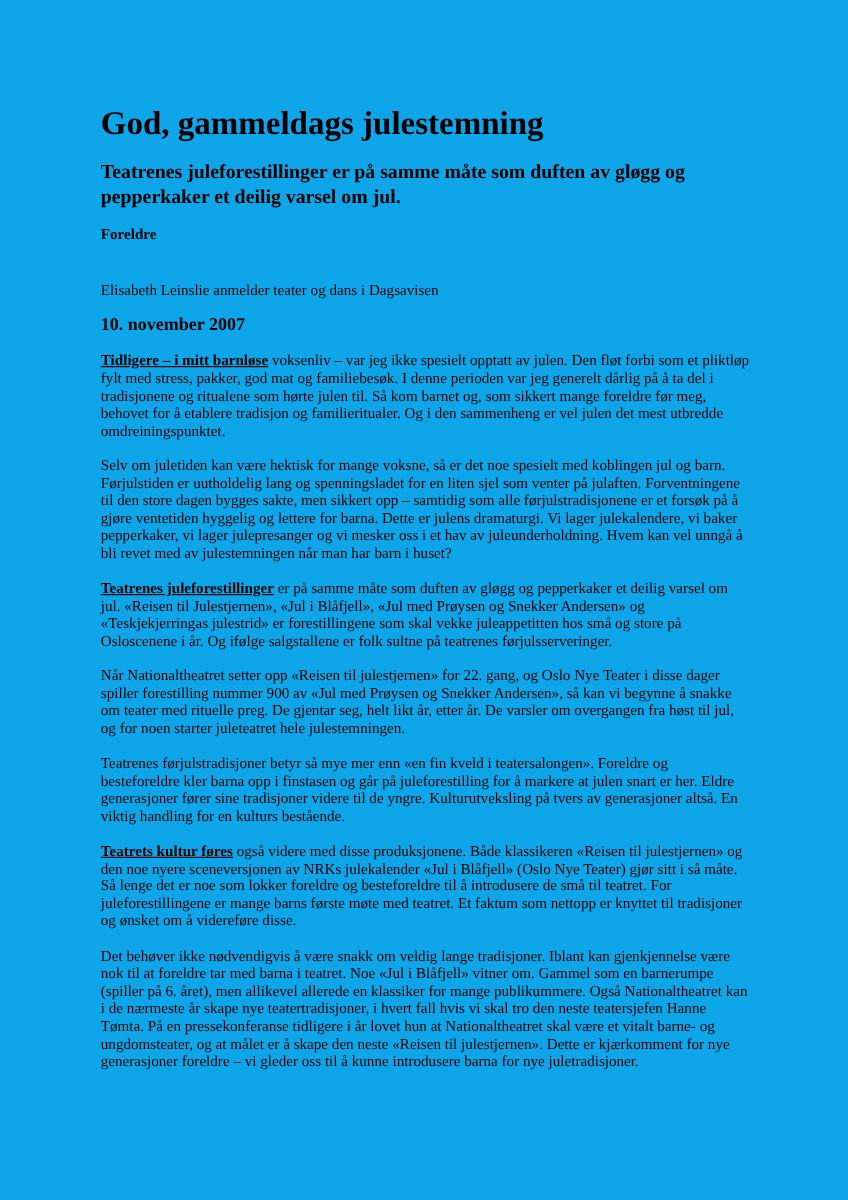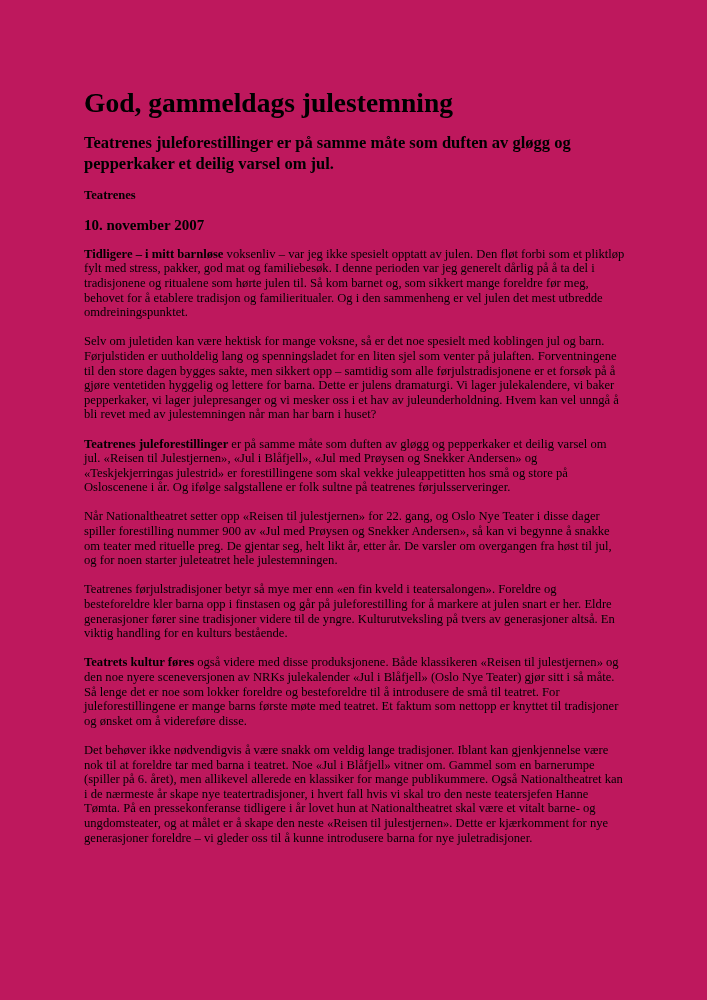--- a/index.html
+++ b/index.html
@@ -12,21 +12,21 @@
     height: 1000px;
     overflow: hidden;
     font-family: "Liberation Serif", "DejaVu Serif", serif;
     color: #000000;
     -webkit-font-smoothing: antialiased;
   }
   .page {
     position: relative;
     width: 707px;
     height: 1000px;
-    background: #be185d;
+    background: #0ea5e9;
   }
   .content {
     position: absolute;
     top: 0;
     left: 84px;
     width: 541px;
   }
   h1.title {
     margin: 87px 0 0 0;
     font-size: 27.5px;
@@ -57,36 +57,38 @@
     line-height: 14.6px;
     font-weight: bold;
   }
   .body-text p {
     margin: 14.6px 0 0 0;
     font-size: 12.6px;
     line-height: 14.6px;
   }
   .body-text p b {
     font-weight: bold;
+    text-decoration: underline;
   }
 </style>
 </head>
 <body>
 
 <div class="page">
   <article class="content">
 
     <h1 class="title">God, gammeldags julestemning</h1>
 
     <div class="lead">Teatrenes juleforestillinger er på samme måte som duften av gløgg og pepperkaker et deilig varsel om jul.</div>
 
     <div class="kicker">
-      <div>Teatrenes</div>
+      <div>Foreldre</div>
     </div>
 
+    <div class="author-note">Elisabeth Leinslie anmelder teater og dans i Dagsavisen</div>
 
     <div class="date">10. november 2007</div>
 
     <div class="body-text">
       <p><b>Tidligere – i mitt barnløse</b><span> voksenliv – var jeg ikke spesielt opptatt av julen. Den fløt forbi som et pliktløp fylt med stress, pakker, god mat og familiebesøk. I denne perioden var jeg generelt dårlig på å ta del i tradisjonene og ritualene som hørte julen til. Så kom barnet og, som sikkert mange foreldre før meg, behovet for å etablere tradisjon og familieritualer. Og i den sammenheng er vel julen det mest utbredde omdreiningspunktet.</span></p>
       <p><b></b><span>Selv om juletiden kan være hektisk for mange voksne, så er det noe spesielt med koblingen jul og barn. Førjulstiden er uutholdelig lang og spenningsladet for en liten sjel som venter på julaften. Forventningene til den store dagen bygges sakte, men sikkert opp – samtidig som alle førjulstradisjonene er et forsøk på å gjøre ventetiden hyggelig og lettere for barna. Dette er julens dramaturgi. Vi lager julekalendere, vi baker pepperkaker, vi lager julepresanger og vi mesker oss i et hav av juleunderholdning. Hvem kan vel unngå å bli revet med av julestemningen når man har barn i huset?</span></p>
       <p><b>Teatrenes juleforestillinger</b><span> er på samme måte som duften av gløgg og pepperkaker et deilig varsel om jul. «Reisen til Julestjernen», «Jul i Blåfjell», «Jul med Prøysen og Snekker Andersen» og «Teskjekjerringas julestrid» er forestillingene som skal vekke juleappetitten hos små og store på Osloscenene i år. Og ifølge salgstallene er folk sultne på teatrenes førjulsserveringer.</span></p>
       <p><b></b><span>Når Nationaltheatret setter opp «Reisen til julestjernen» for 22. gang, og Oslo Nye Teater i disse dager spiller forestilling nummer 900 av «Jul med Prøysen og Snekker Andersen», så kan vi begynne å snakke om teater med rituelle preg. De gjentar seg, helt likt år, etter år. De varsler om overgangen fra høst til jul, og for noen starter juleteatret hele julestemningen.</span></p>
       <p><b></b><span>Teatrenes førjulstradisjoner betyr så mye mer enn «en fin kveld i teatersalongen». Foreldre og besteforeldre kler barna opp i finstasen og går på juleforestilling for å markere at julen snart er her. Eldre generasjoner fører sine tradisjoner videre til de yngre. Kulturutveksling på tvers av generasjoner altså. En viktig handling for en kulturs bestående.</span></p>
       <p><b>Teatrets kultur føres</b><span> også videre med disse produksjonene. Både klassikeren «Reisen til julestjernen» og den noe nyere sceneversjonen av NRKs julekalender «Jul i Blåfjell» (Oslo Nye Teater) gjør sitt i så måte. Så lenge det er noe som lokker foreldre og besteforeldre til å introdusere de små til teatret. For juleforestillingene er mange barns første møte med teatret. Et faktum som nettopp er knyttet til tradisjoner og ønsket om å videreføre disse.</span></p>

